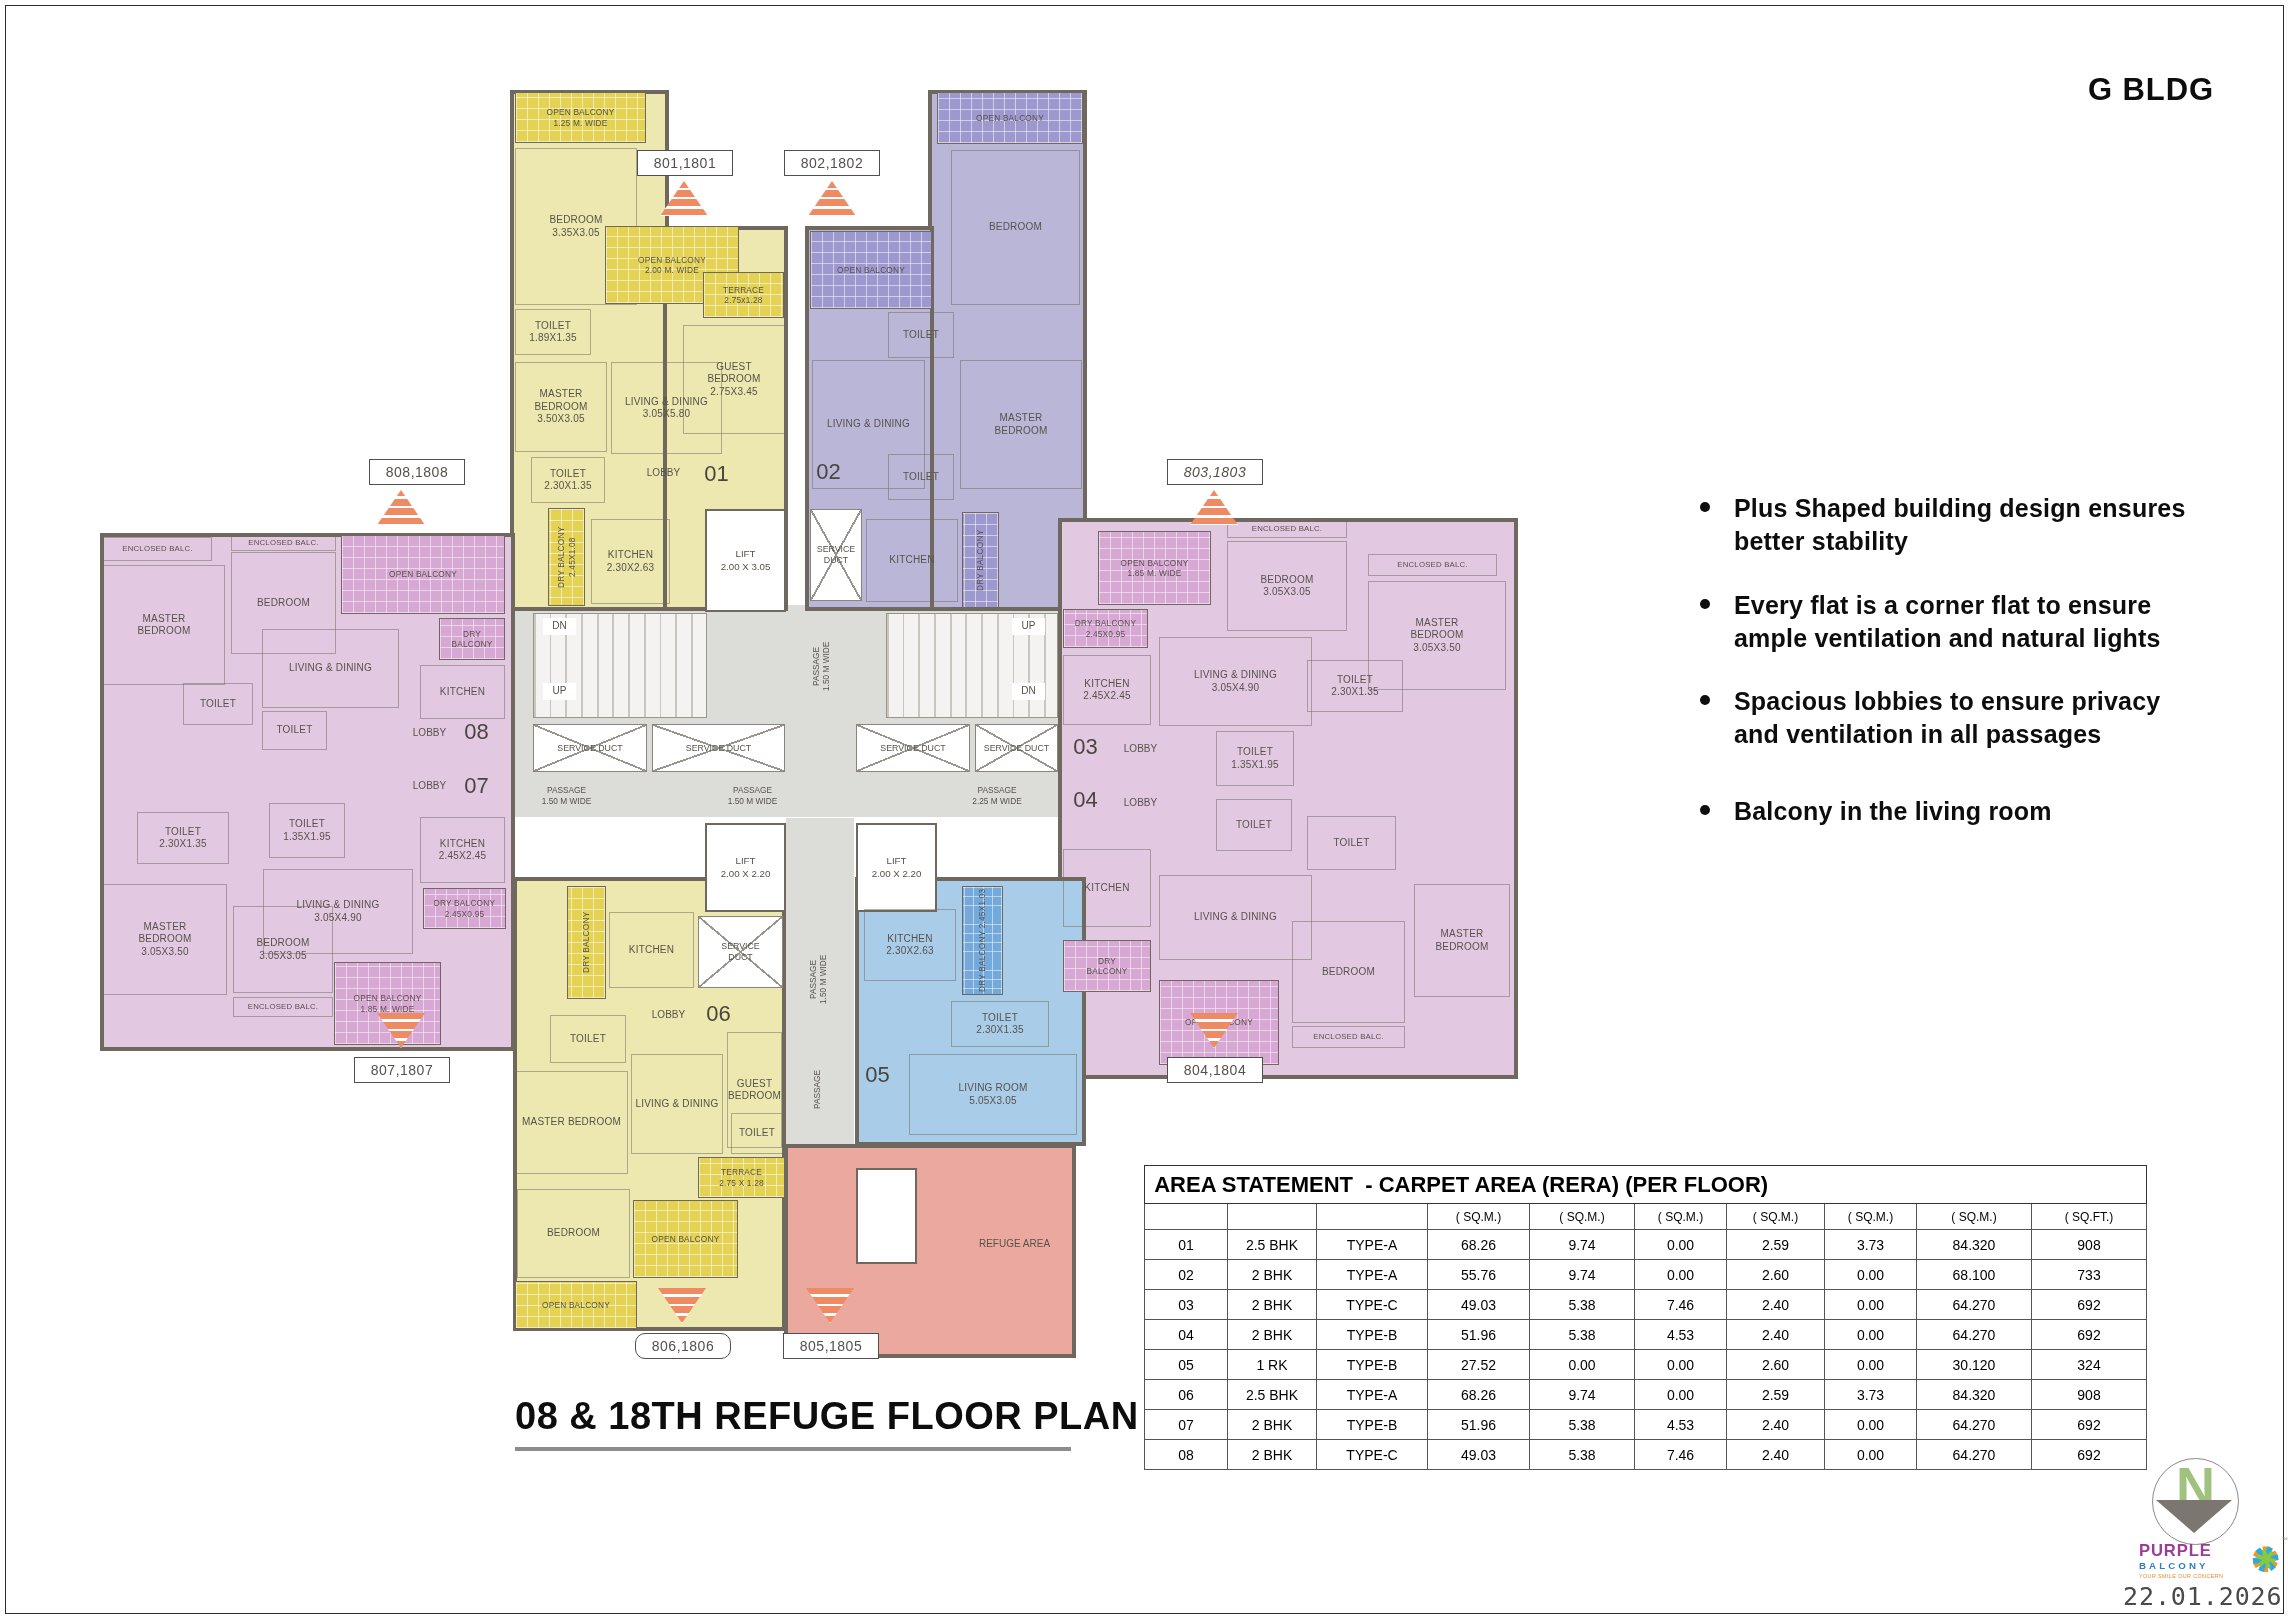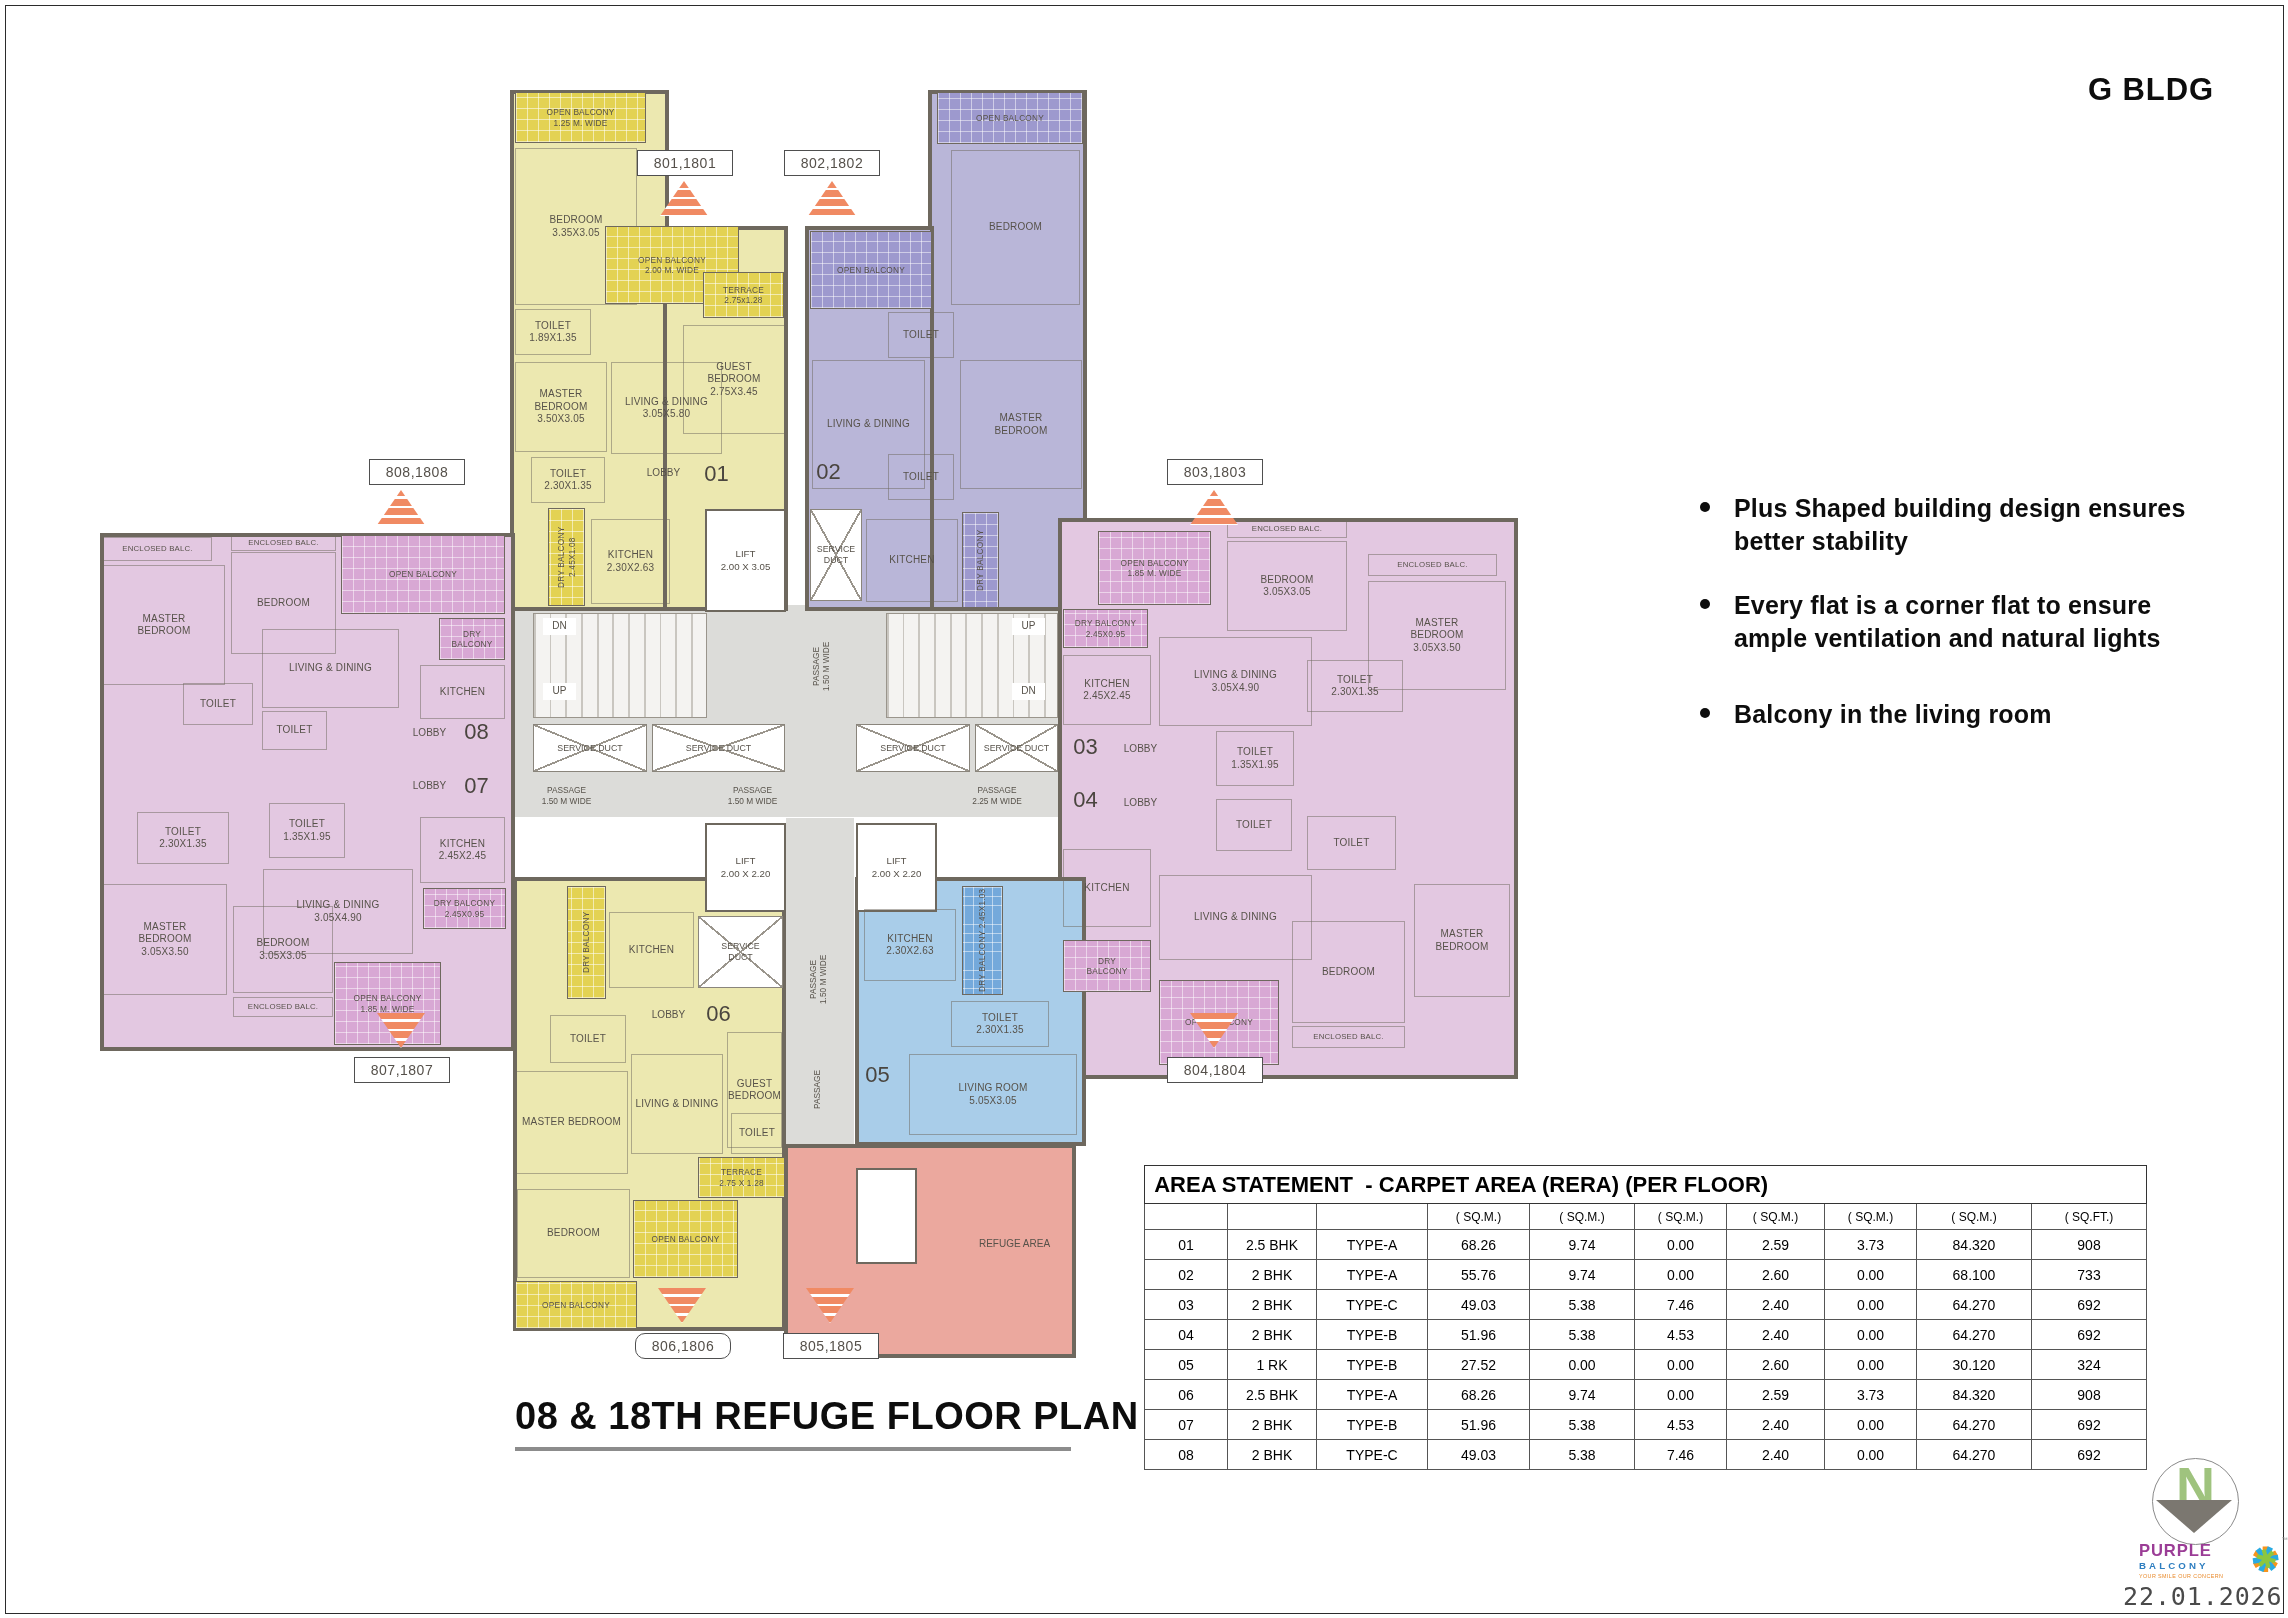--- a/index.html
+++ b/index.html
@@ -269,41 +269,45 @@
 <div class="rm hy sm" style="left:698px;top:1157px;width:87px;height:41px;">TERRACE
 2.75 X 1.28</div>
 <div class="rm hy sm" style="left:515px;top:1281px;width:122px;height:48px;">OPEN BALCONY</div>
 
 <div class="ubox" style="left:637px;top:150px;">801,1801</div>
 <div class="tri up" style="left:660px;top:181px;"></div>
 <div class="ubox" style="left:784px;top:150px;">802,1802</div>
 <div class="tri up" style="left:808px;top:181px;"></div>
 <div class="ubox" style="left:354px;top:459px;margin-left:15px;">808,1808</div>
 <div class="tri up" style="left:377px;top:490px;"></div>
-<div class="ubox" style="left:1167px;top:459px;">803,1803</div>
+<div class="ubox" style="left:1167px;top:459px;font-style:italic;">803,1803</div>
 <div class="tri up" style="left:1190px;top:490px;"></div>
 <div class="ubox" style="left:354px;top:1057px;">807,1807</div>
 <div class="tri down" style="left:377px;top:1013px;"></div>
 <div class="ubox" style="left:1167px;top:1057px;">804,1804</div>
 <div class="tri down" style="left:1190px;top:1013px;"></div>
 <div class="ubox" style="left:635px;top:1333px;border-radius:10px;">806,1806</div>
 <div class="tri down" style="left:658px;top:1288px;"></div>
 <div class="ubox" style="left:783px;top:1333px;">805,1805</div>
 <div class="tri down" style="left:806px;top:1288px;"></div>
 
 <div class="bldg-title">G BLDG</div>
 
 <div class="bullets">
   <div class="bullet-item">
     <span class="dot"></span>
     <span class="btext">Plus Shaped building design ensures better stability</span>
   </div>
   <div class="bullet-item">
     <span class="dot"></span>
     <span class="btext">Every flat is a corner flat to ensure ample ventilation and natural lights</span>
+  </div>
+  <div class="bullet-item">
+    <span class="dot"></span>
+    <span class="btext">Spacious lobbies to ensure privacy and ventilation in all passages</span>
   </div>
   <div class="bullet-item">
     <span class="dot"></span>
     <span class="btext">Balcony in the living room</span>
   </div>
 </div>
 
 <div class="plan-title">08 &amp; 18TH REFUGE FLOOR PLAN</div>
 <div class="plan-title-rule"></div>
 

